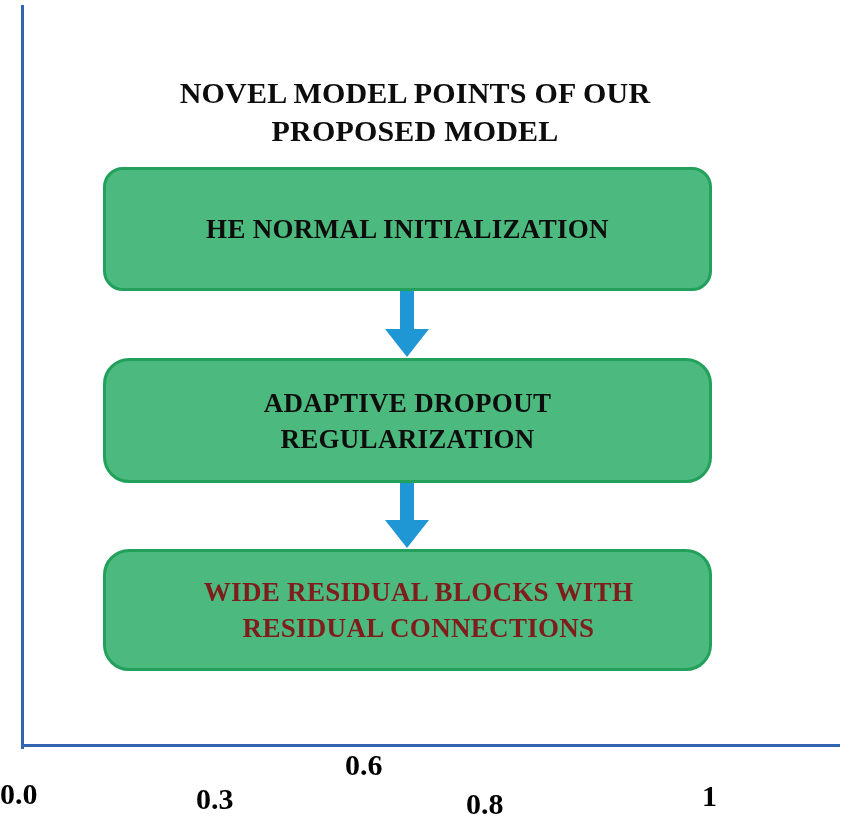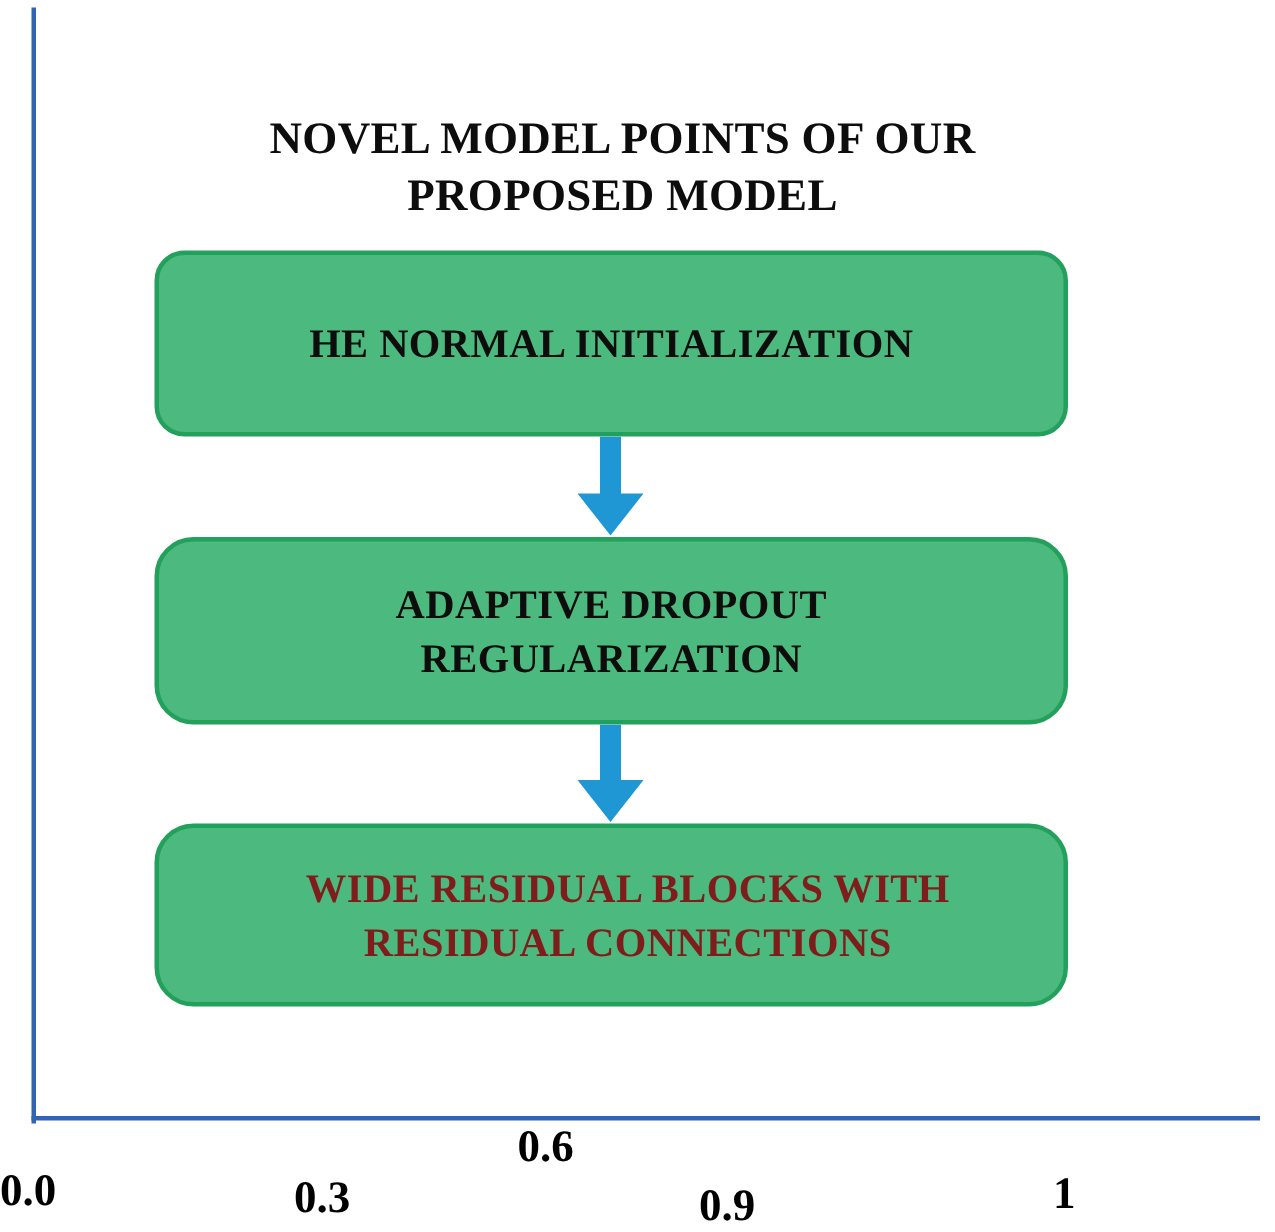--- a/index.html
+++ b/index.html
@@ -126,16 +126,16 @@
       <polygon points="17,0 31,0 31,37 46,37 24,65 2,37 17,37" fill="#1f97d4"></polygon>
     </svg>
   </div>
 
   <div class="node" id="node-3" style="background: rgb(76, 186, 126); border-color: rgb(34, 160, 92); color: #7f1d1d; padding-left: 40px;">WIDE RESIDUAL BLOCKS WITH
 RESIDUAL CONNECTIONS</div>
 
   <div class="tick" id="tick-0" style="left: 0px; top: 777px;">0.0</div>
   <div class="tick" id="tick-1" style="left: 196px; top: 782px;">0.3</div>
   <div class="tick" id="tick-2" style="left: 345px; top: 748px;">0.6</div>
-  <div class="tick" id="tick-3" style="left: 466px; top: 787px;">0.9</div>
+  <div class="tick" id="tick-3" style="left: 466px; top: 787px;">0.8</div>
   <div class="tick" id="tick-4" style="left: 702px; top: 779px;">1</div>
 
 </div>
 
 </body></html>

